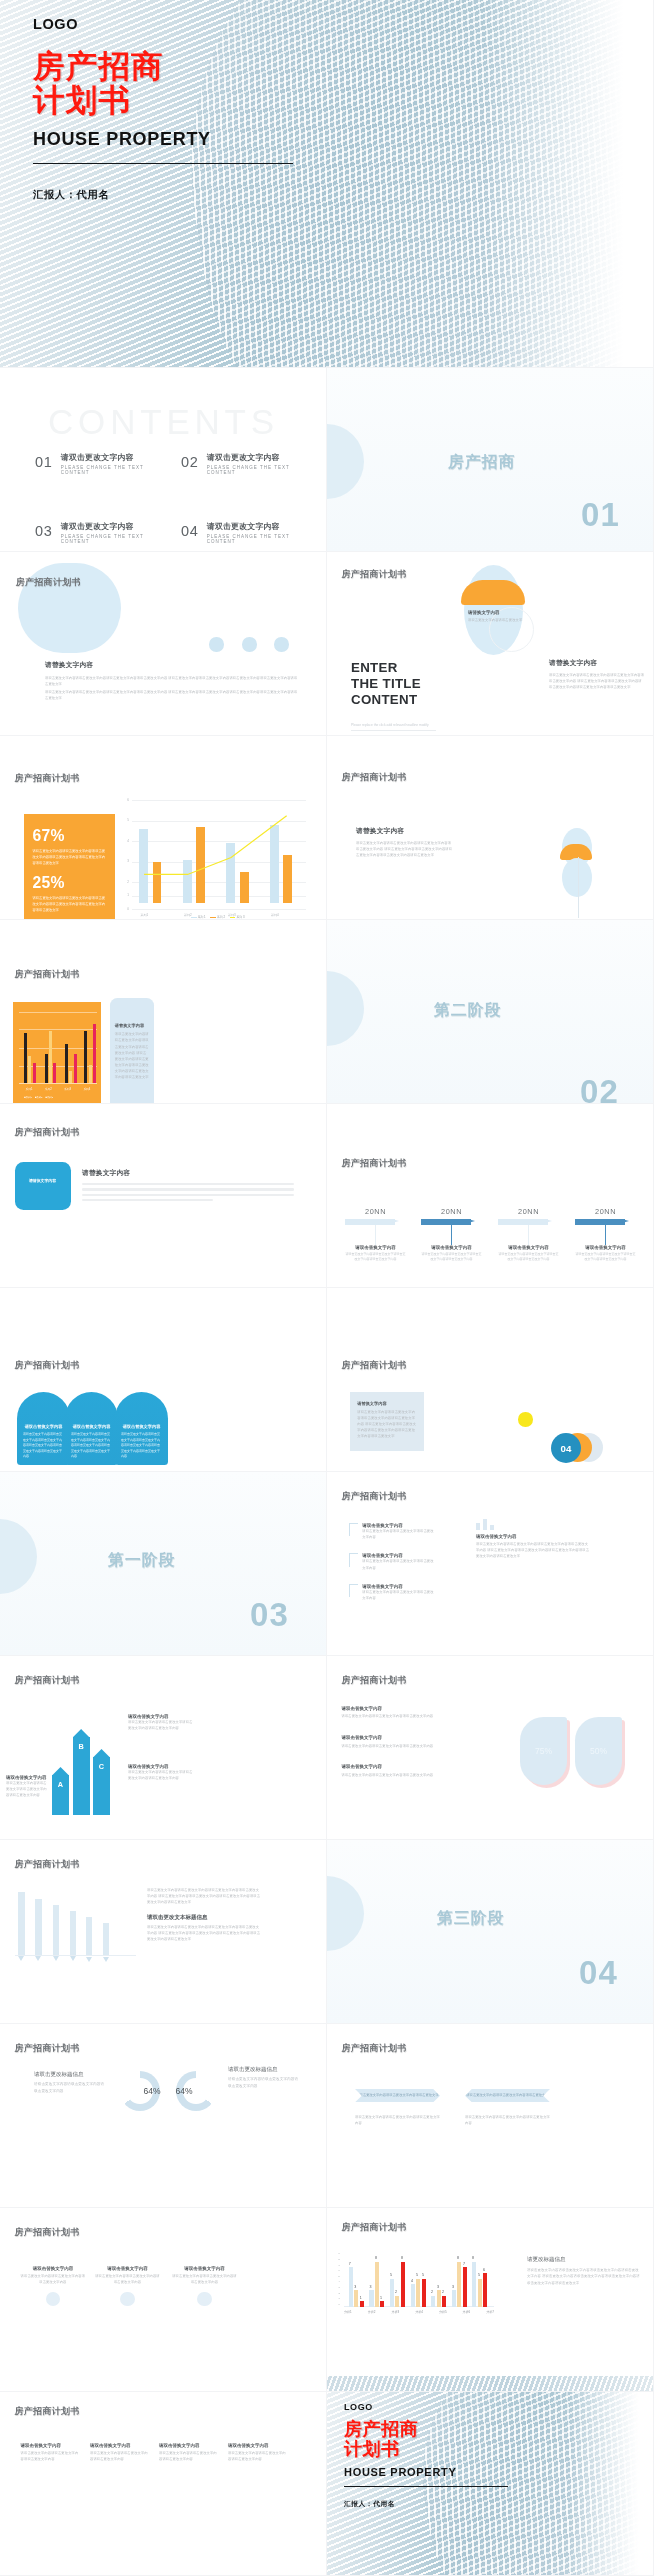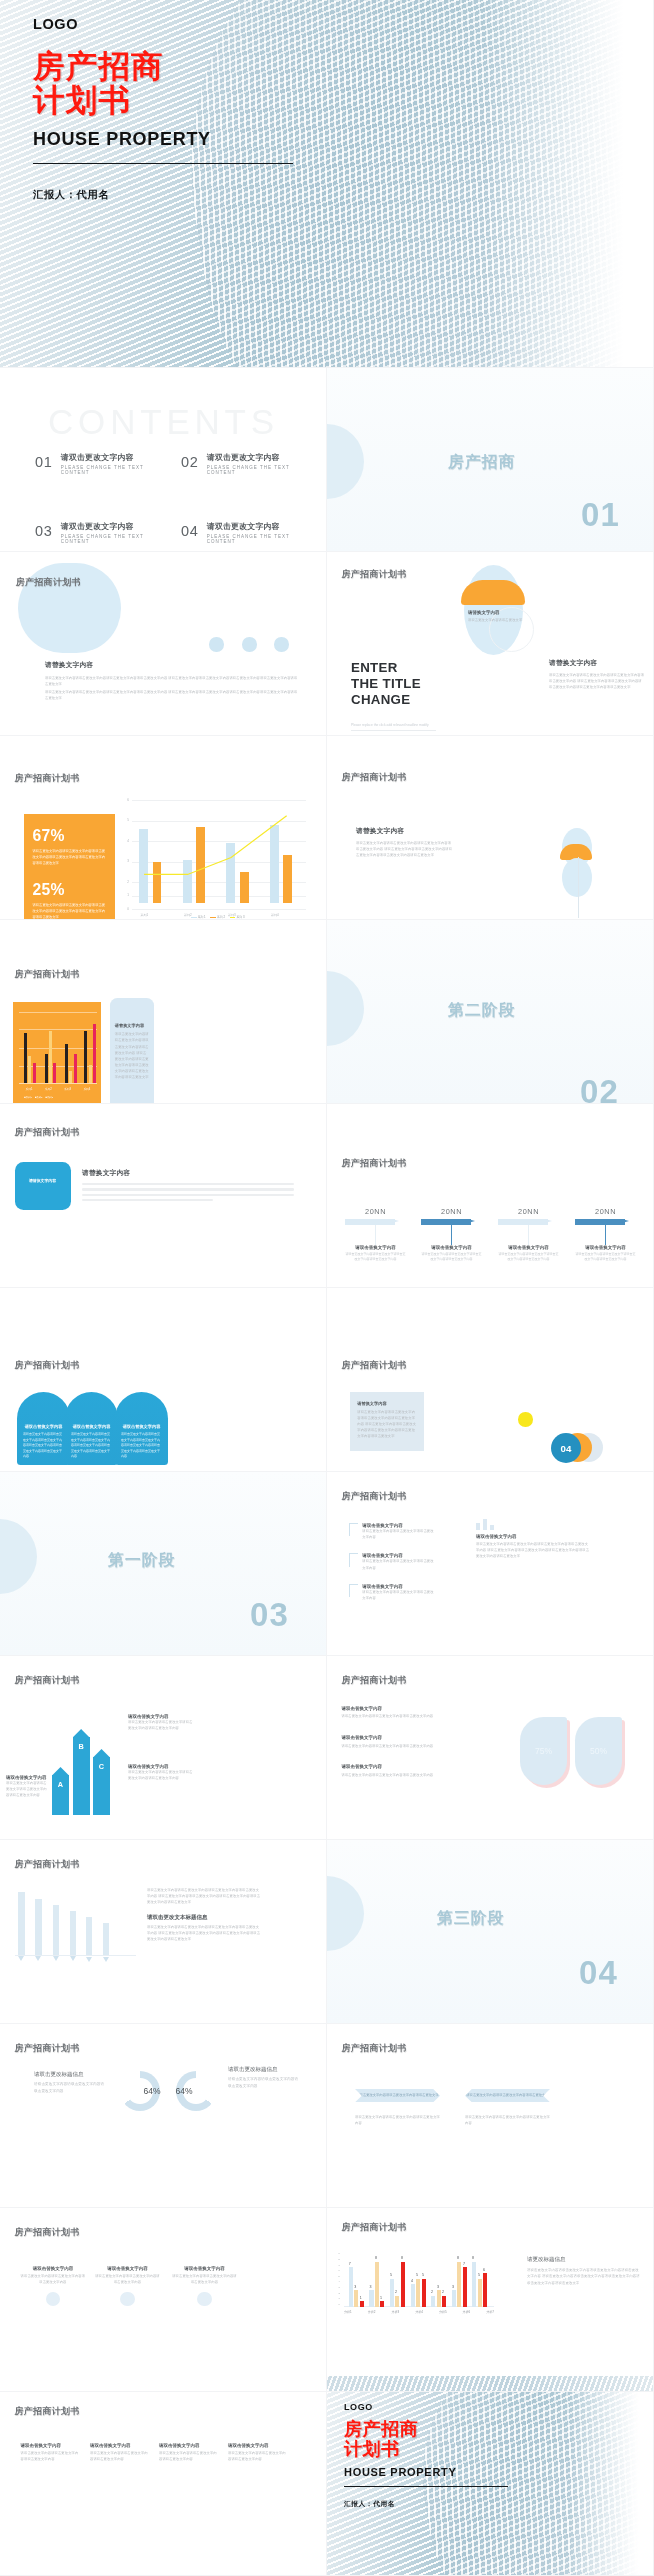--- a/index.html
+++ b/index.html
@@ -244,34 +244,34 @@
 
     <div style="position:absolute;left:137px;top:13.3px;width:59px;height:90px;border-radius:50%;background:#d9ecf7;"></div>
     <div style="position:absolute;left:134px;top:28px;width:64px;height:25.4px;background:#f9a634;border-radius:36px 36px 6px 6px;"></div>
     <div style="position:absolute;left:162px;top:55px;width:45px;height:45px;border-radius:50%;border:0.6px solid #eef2f5;"></div>
     <div style="position:absolute;left:141px;top:58px;width:56px;">
       <div style="font-size:4.5px;font-weight:800;color:#4d5256;">请替换文字内容</div>
       <div class="pcn" style="margin-top:2.4px;">请双击更改文字内容请双击更改文字</div>
     </div>
     <div class="enter-title" style="position:absolute;left:24px;top:108px;white-space:pre-line;">ENTER
 THE TITLE
-CHANGE</div>
+CONTENT</div>
     <div class="enter-note" style="position:absolute;left:24px;top:171px;">Please replace the click add relevant headline modify</div>
     <div style="position:absolute;left:222px;top:107px;width:96px;">
       <div class="h-lead">请替换文字内容</div>
       <div class="pcn" style="margin-top:3.6px;">请双击更改文字内容请双击更改文字内容请双击更改文字内容请双击更改文字内容 请双击更改文字内容请双击更改文字内容请双击更改文字内容请双击更改文字内容请双击更改文字</div>
     </div>
   </div>
 
   <div class="slide">
     <div class="sl-title" style="top:36px;">房产招商计划书</div>
     <div class="statbox" style="left:24px;top:78px;width:91px;height:110px;padding:13.3px 8.5px;">
       <div class="big">67%</div>
       <div class="sm">请双击更改文字内容请双击更改文字内容请双击更改文字内容请双击更改文字内容请双击更改文字内容请双击更改文字</div>
-      <div class="big" style="margin-top:14px;">25%</div>
+      <div class="big" style="margin-top:7px;">25%</div>
       <div class="sm">请双击更改文字内容请双击更改文字内容请双击更改文字内容请双击更改文字内容请双击更改文字内容请双击更改文字</div>
     </div>
 
     <div style="position:absolute;left:132px;top:58px;width:174px;height:121px;">
       <div class="axisline" style="top:6px;"></div>
         <div class="tick" style="left:-4.8px;top:3.6px;">6</div>
       <div class="axisline" style="top:27px;"></div>
         <div class="tick" style="left:-4.8px;top:24px;">5</div>
       <div class="axisline" style="top:47px;"></div>
         <div class="tick" style="left:-4.8px;top:45px;">4</div>
@@ -358,21 +358,21 @@
       <div style="padding:25.4px 4.8px 0;">
         <div style="font-size:4.2px;font-weight:800;color:#4d5256;">请替换文字内容</div>
         <div class="pcn" style="margin-top:3px;">请双击更改文字内容请双击更改文字内容请双击更改文字内容请双击更改文字内容 请双击更改文字内容请双击更改文字内容请双击更改文字内容请双击更改文字内容请双击更改文字</div>
       </div>
     </div>
   </div>
 
   <div class="slide">
     <div class="tintpanel"></div>
     <div class="halfcircle" style="top:51px;"></div>
-    <div class="stage-name" style="position:absolute;left:121px;top:80px;">第二阶段</div>
+    <div class="stage-name" style="position:absolute;left:107px;top:80px;">第二阶段</div>
     <div class="stage-num" style="position:absolute;right:35px;top:153px;">02</div>
   </div>
 
   <div class="slide">
     <div class="sl-title" style="top:22px;">房产招商计划书</div>
     <div style="position:absolute;left:14.5px;top:58px;width:56px;height:48px;background:#2aa7d8;border-radius:8.5px;">
       <div style="padding:15.7px 4.8px 0;color:#fff;font-size:3.9px;font-weight:800;text-align:center;">请替换文字内容</div>
     </div>
     <div style="position:absolute;left:82px;top:65px;width:212px;">
       <div class="h-lead">请替换文字内容</div>

